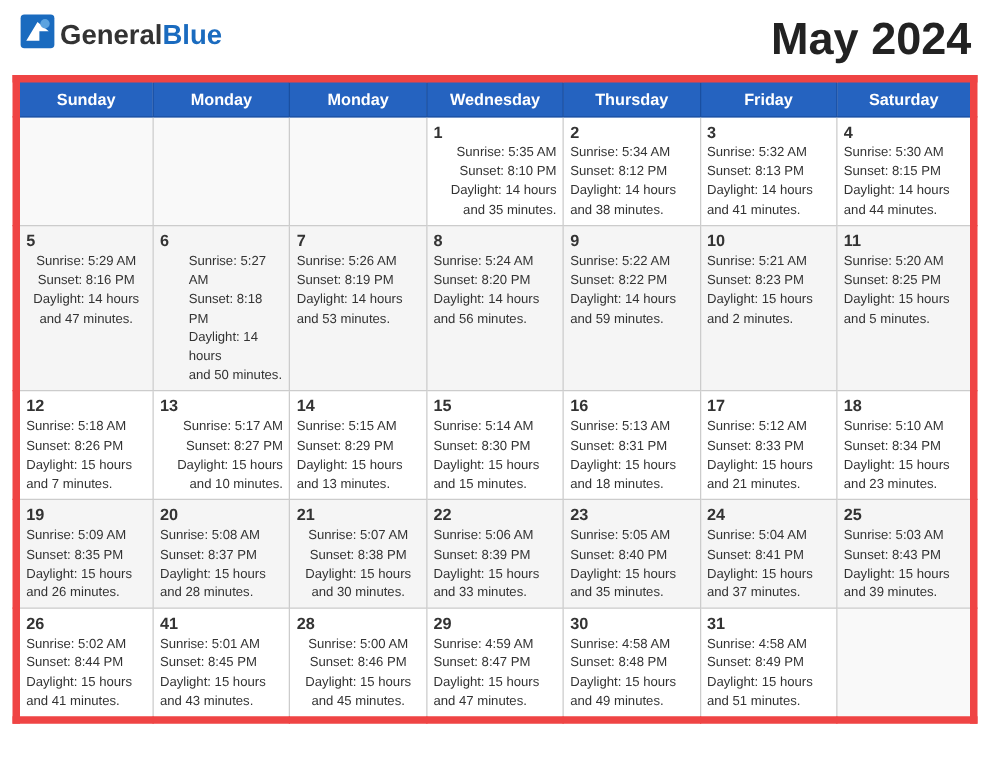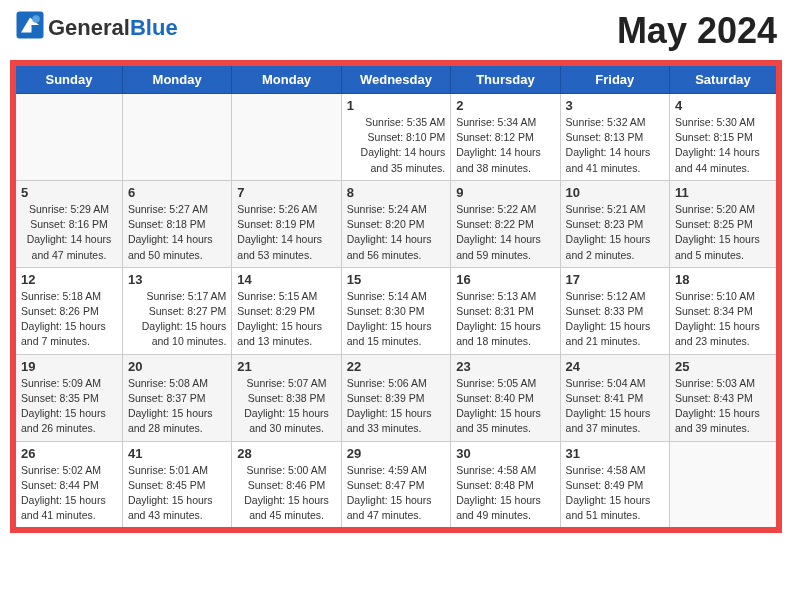--- a/index.html
+++ b/index.html
@@ -153,21 +153,21 @@
       <tr>
         <td>
           <div class="day-num">5</div>
           <div class="day-info" style="white-space: pre-line; text-align: center;">Sunrise: 5:29 AM
 Sunset: 8:16 PM
 Daylight: 14 hours
 and 47 minutes.</div>
         </td>
         <td>
           <div class="day-num">6</div>
-          <div class="day-info" style="white-space: pre-line;">Sunrise: 5:27 AM
+          <div class="day-info" style="white-space: pre-line; margin-left: 23px;">Sunrise: 5:27 AM
 Sunset: 8:18 PM
 Daylight: 14 hours
 and 50 minutes.</div>
         </td>
         <td>
           <div class="day-num">7</div>
           <div class="day-info" style="white-space: pre-line;">Sunrise: 5:26 AM
 Sunset: 8:19 PM
 Daylight: 14 hours
 and 53 minutes.</div>

